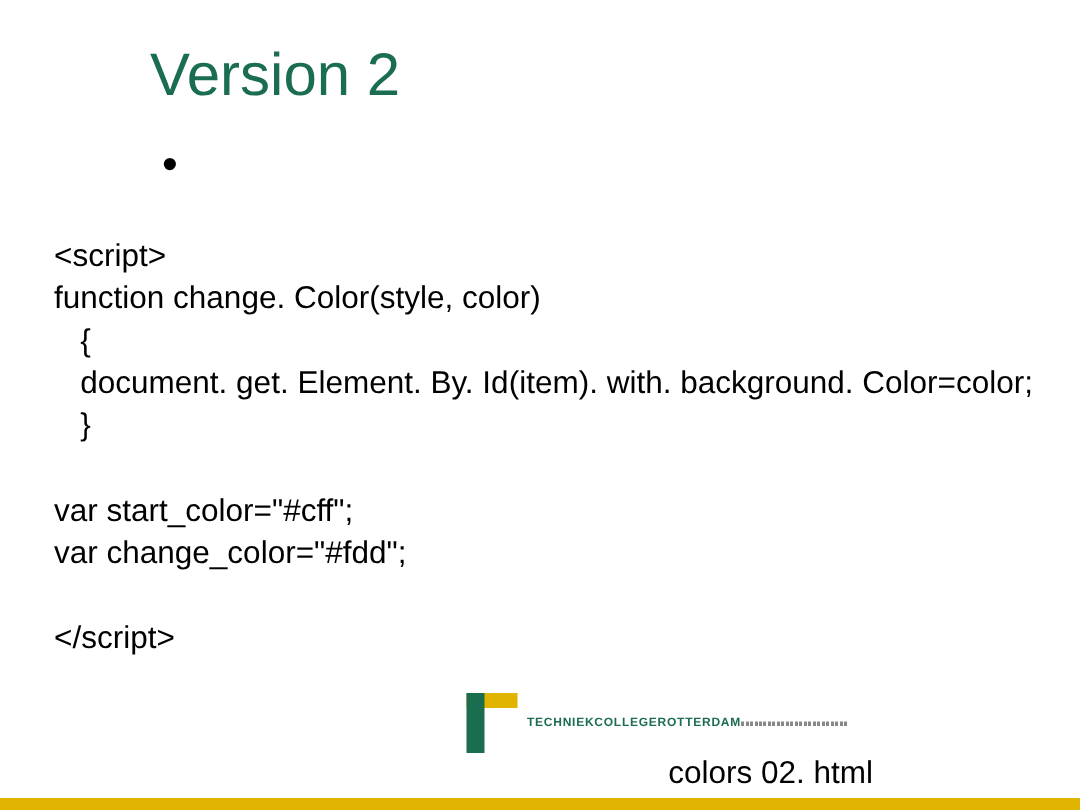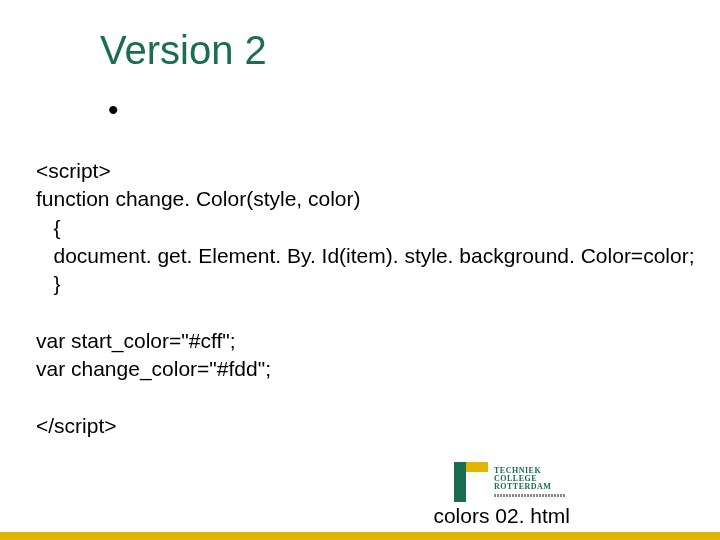--- a/index.html
+++ b/index.html
@@ -50,21 +50,21 @@
   .footer {
     position: absolute;
     left: 0;
     bottom: 0;
     width: 720px;
     height: 8px;
     background: #e0b400;
   }
   .caption {
     position: absolute;
-    right: 18px;
+    right: 6px;
     bottom: 12px;
     font-size: 21px;
     color: #000;
   }
   .logo {
     position: absolute;
     right: 22px;
     bottom: 38px;
     display: flex;
     align-items: center;
@@ -82,23 +82,22 @@
     background: #1a6d4f;
   }
   .logo-horz {
     position: absolute;
     left: 0; top: 0;
     width: 34px; height: 10px;
     background: #e0b400;
   }
   .logo-text {
     display: flex;
-    flex-direction: column;
+    flex-direction: row;
     line-height: 1;
-    font-family: Liberation Serif, serif;
   }
   .logo-line {
     font-size: 8px;
     font-weight: 700;
     letter-spacing: 0.5px;
     color: #1a6d4f;
   }
   .logo-sub {
     margin-top: 3px;
     width: 72px;
@@ -113,21 +112,21 @@
 
   <div class="title">Version 2</div>
 
   <div class="bullet-row">
     <span class="bullet-dot">•</span>
   </div>
 
   <div class="code-block"><span>&lt;script&gt;</span>
 <span>function change. Color(style, color)</span>
 <span>   {</span>
-<span>   document. get. Element. By. Id(item). style. background. Color=color;</span>
+<span>   document. get. Element. By. Id(item). with. background. Color=color;</span>
 <span>   }</span>
 <span></span>
 <span>var start_color="#cff";</span>
 <span>var change_color="#fdd";</span>
 <span></span>
 <span>&lt;/script&gt;</span></div>
 
   <div class="logo">
     <div class="logo-mark">
       <div class="logo-horz"></div>

